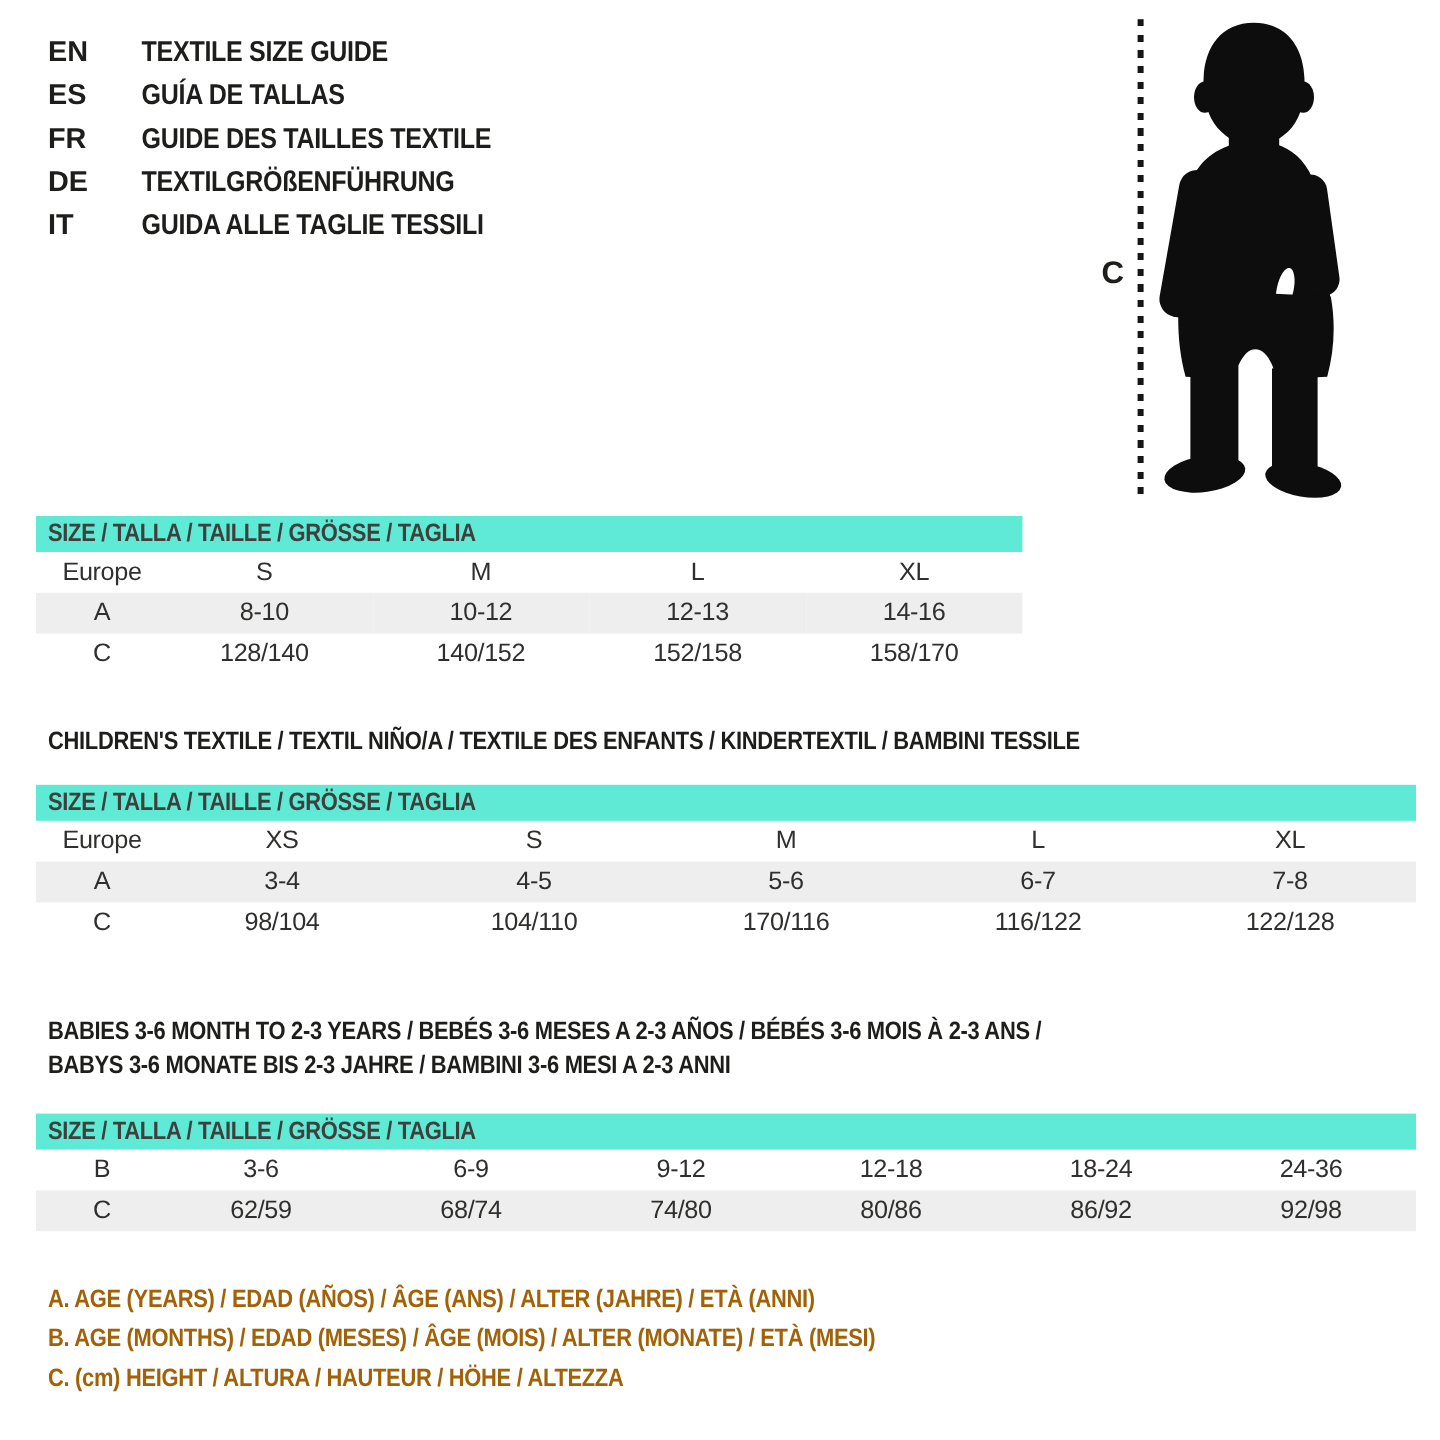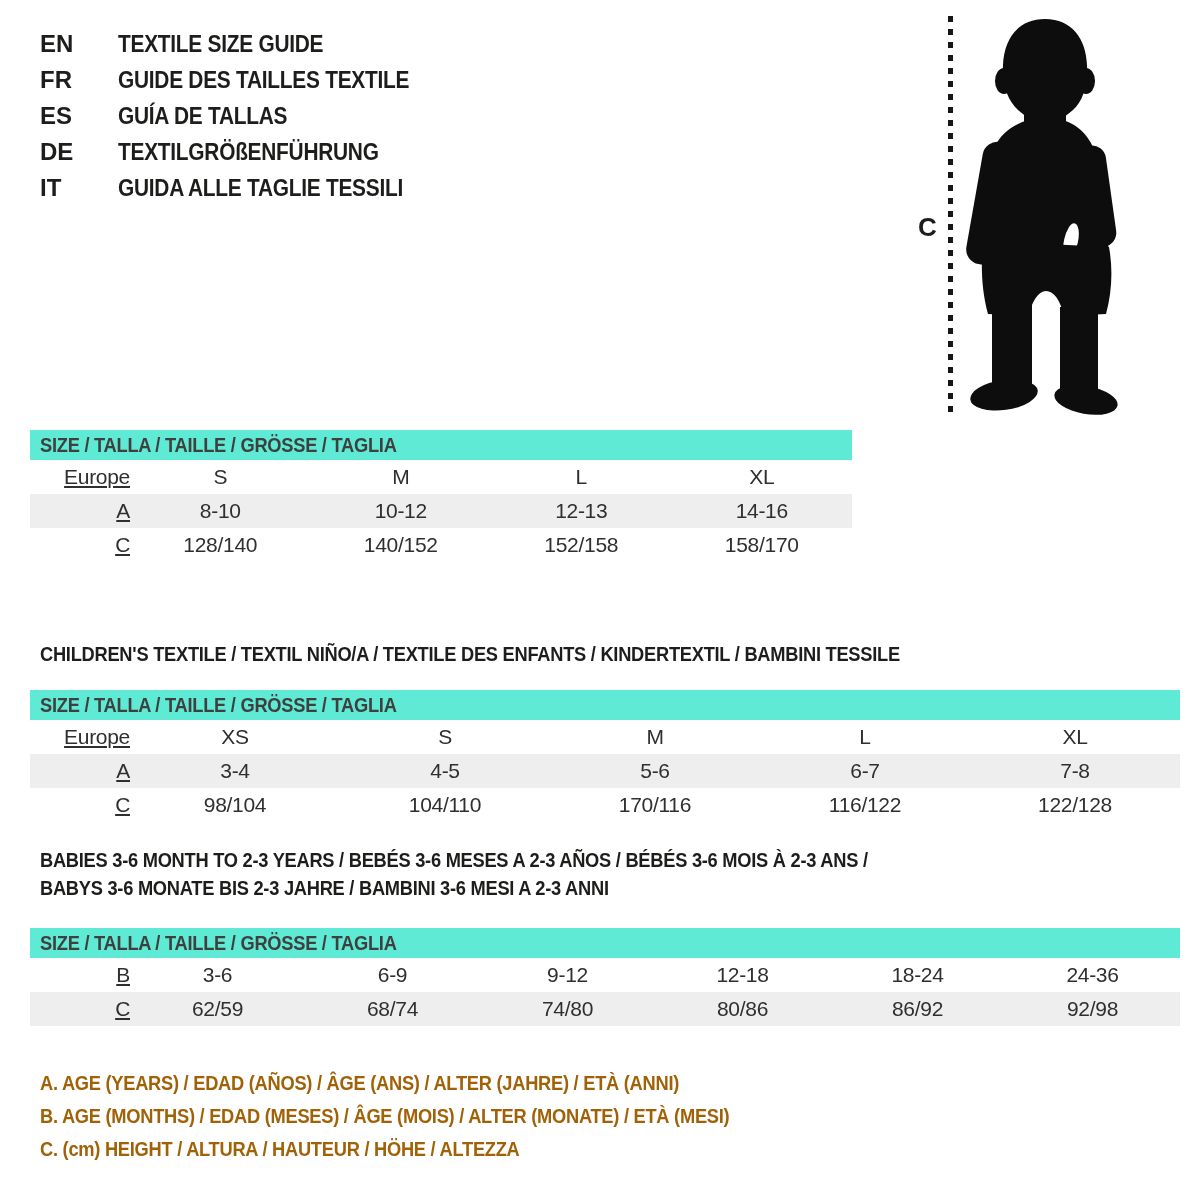--- a/index.html
+++ b/index.html
@@ -24,63 +24,63 @@
   .measure-c { position:absolute; left:918px; top:212px; font-size:26px; font-weight:700; }
   .dash-line {
     position:absolute; left:948px; top:16px; width:5px; height:397px;
     background:repeating-linear-gradient(to bottom,#161616 0 6px,transparent 6px 13px);
   }
   .toddler { position:absolute; left:958px; top:15px; }
 
   
   .sec { position:absolute; left:30px; }
   .sec-junior   { top:430px; width:822px; }
-  .sec-children { top:640px; width:1150px; }
+  .sec-children { top:604px; width:1150px; }
   .sec-babies   { top:846px; width:1150px; }
   .sec h2 { margin:0; padding-left:10px; font-size:21px; line-height:28px; font-weight:700; color:#1d1d1b; }
   .sec-junior h2   { margin-bottom:25px; }
   .sec-children h2 { margin-bottom:22px; }
   .sec-babies h2   { margin-bottom:26px; }
   .title-line { display:block; }
 
   .size-bar {
     height:30px; background:#5eead4; color:#3f3f3e;
     font-size:21px; font-weight:700; line-height:30px; padding-left:10px;
     box-sizing:border-box;
   }
   table.size-table { width:100%; border-collapse:collapse; table-layout:fixed; }
   col.col-label { width:100px; }
   table.size-table td {
     height:34px; font-size:21px; color:#2f2f2e; text-align:center;
     padding:0; letter-spacing:-0.3px;
   }
-  table.size-table td.lab { text-align:right; padding-left:10px;text-decoration:underline; }
+  table.size-table td.lab { text-align:center; padding-left:10px; }
   tr.row-alt td { background:#eeeeee; }
 
   
   .legend { position:absolute; left:40px; top:1066px; }
   .legend-line { font-size:21px; font-weight:700; line-height:33px; color:#a16207; }
 </style>
 </head>
 <body>
 
 <div class="page">
 
   <div class="langs">
     <div class="lang-row">
       <span class="lang-code">EN</span>
       <span class="lang-label cn">TEXTILE SIZE GUIDE</span>
     </div>
     <div class="lang-row">
+      <span class="lang-code">ES</span>
+      <span class="lang-label cn">GUÍA DE TALLAS</span>
+    </div>
+    <div class="lang-row">
       <span class="lang-code">FR</span>
       <span class="lang-label cn">GUIDE DES TAILLES TEXTILE</span>
-    </div>
-    <div class="lang-row">
-      <span class="lang-code">ES</span>
-      <span class="lang-label cn">GUÍA DE TALLAS</span>
     </div>
     <div class="lang-row">
       <span class="lang-code">DE</span>
       <span class="lang-label cn">TEXTILGRÖßENFÜHRUNG</span>
     </div>
     <div class="lang-row">
       <span class="lang-code">IT</span>
       <span class="lang-label cn">GUIDA ALLE TAGLIE TESSILI</span>
     </div>
   </div>

